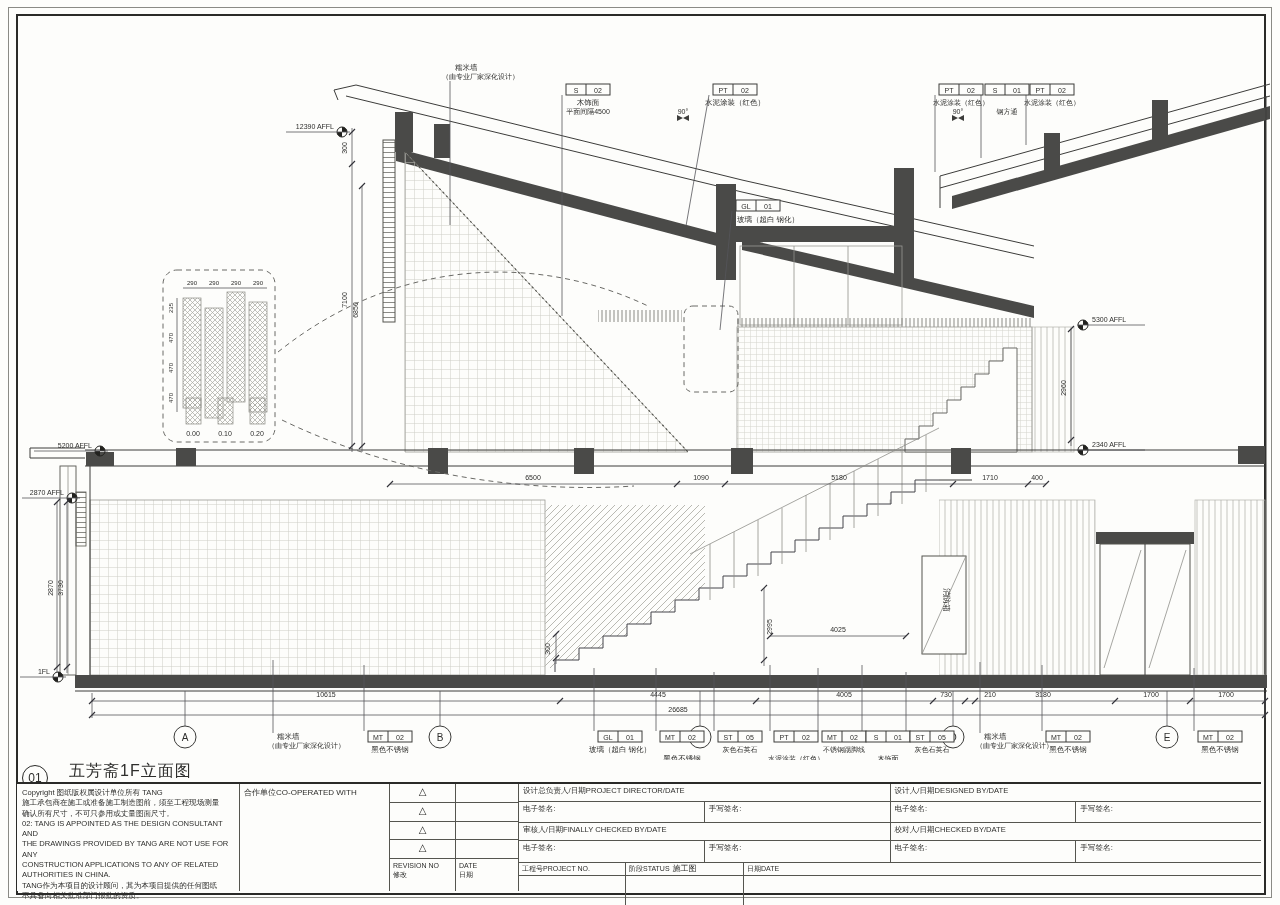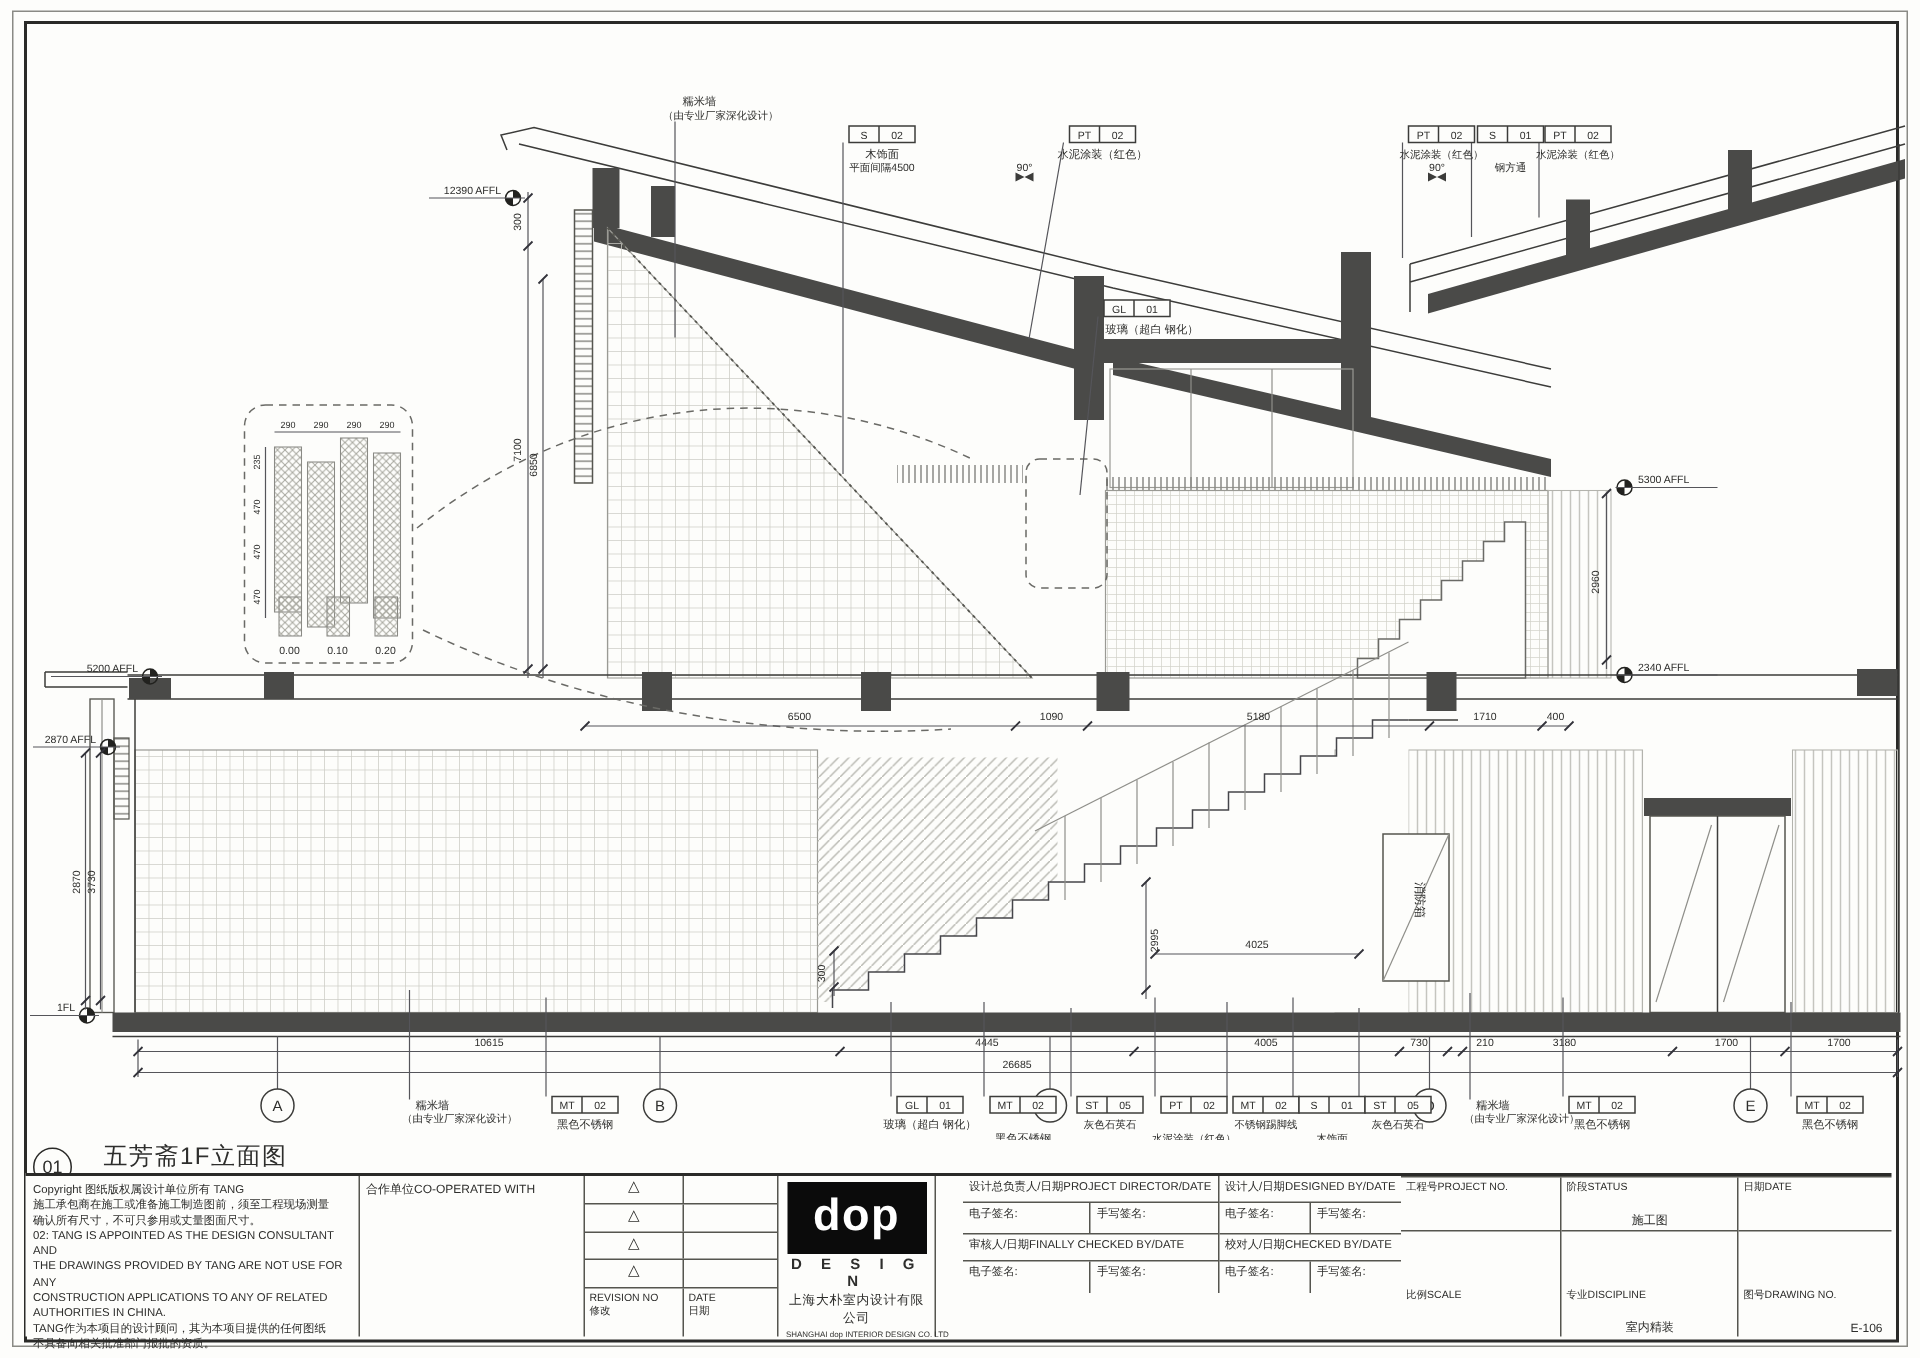--- a/index.html
+++ b/index.html
@@ -42,21 +42,21 @@
             font-size:30px;font-weight:bold;line-height:46px;letter-spacing:1px;}
   .logo-design{font-size:10px;font-weight:bold;letter-spacing:5px;}
   .logo-cn{font-size:8.5px;letter-spacing:.5px;margin-top:1px;}
   .logo-en{font-size:5.3px;margin-top:2px;white-space:nowrap;}
   .rt{flex:1;display:flex;}
   .rc1{width:168px;display:flex;flex-direction:column;border-right:1px solid #55554f;}
   .rc1 > div{border-bottom:1px solid #55554f;padding:2px 4px;position:relative;}
   .rc1 > div:last-child{border-bottom:none}
   .pname{text-align:center;font-size:15px;letter-spacing:2px;margin-top:4px;}
   .dtitle{text-align:center;font-size:10px;margin-top:5px;}
-  .rc2{flex:1;display:flex;margin-left:18px;}
+  .rc2{flex:1;display:flex;flex-direction:column;}
   .sigrows{height:78px;display:flex;}
   .sgcol{flex:1;display:flex;flex-direction:column;border-right:1px solid #55554f;}
   .sgcol:last-child{border-right:none}
   .sg-label{height:18px;border-bottom:1px solid #55554f;padding:2px 4px;font-size:7.6px;white-space:nowrap;overflow:hidden;}
   .sg-sign{height:21px;border-bottom:1px solid #55554f;display:flex;justify-content:flex-end;}
   .sg-sign span{flex:1;padding:2px 4px;border-right:1px solid #55554f;font-size:7.6px;}
   .sg-sign span:last-child{border-right:none}
   .botrows{flex:1;display:flex;}
   .bcol{display:flex;flex-direction:column;border-right:1px solid #55554f;gap:36px;}
   .bcol:last-child{border-right:none}
@@ -478,26 +478,20 @@
         <div class="rev-l">
           <div>REVISION NO</div>
           <div>修改</div>
         </div>
         <div class="rev-r">
           <div>DATE</div>
           <div>日期</div>
         </div>
       </div>
     </div>
-    <div class="cell logo">
-      <div class="logo-box">dop</div>
-      <div class="logo-design">D E S I G N</div>
-      <div class="logo-cn">上海大朴室内设计有限公司</div>
-      <div class="logo-en">SHANGHAI dop INTERIOR DESIGN CO. LTD</div>
-    </div>
     <div class="rt">
       <div class="rc2">
         <div class="sigrows">
           <div class="sgcol">
             <div class="sg-label">设计总负责人/日期PROJECT DIRECTOR/DATE</div>
             <div class="sg-sign">
                 <span>电子签名:</span>
                 <span>手写签名:</span>
               </div>
             <div class="sg-label">审核人/日期FINALLY CHECKED BY/DATE</div>

